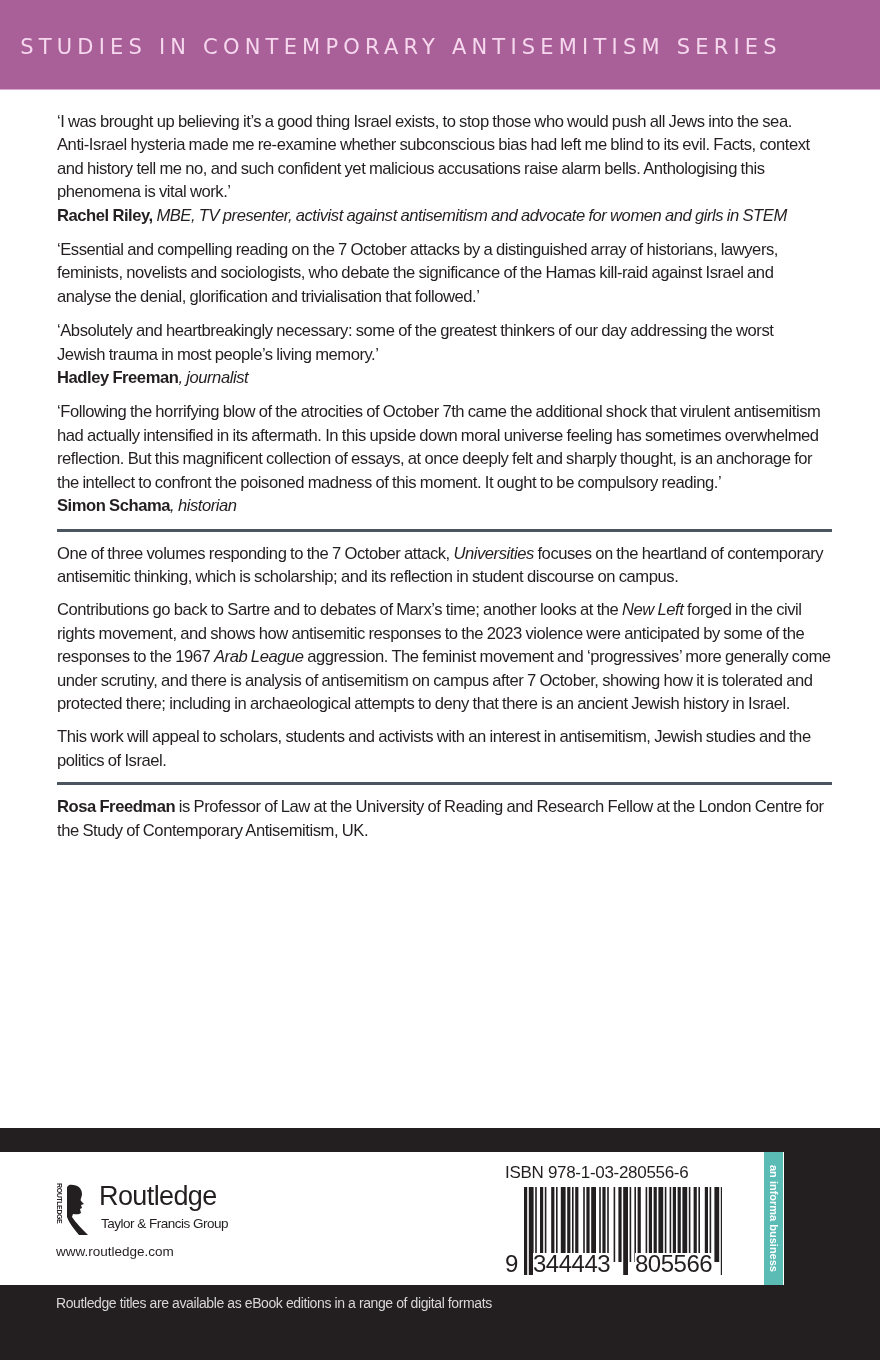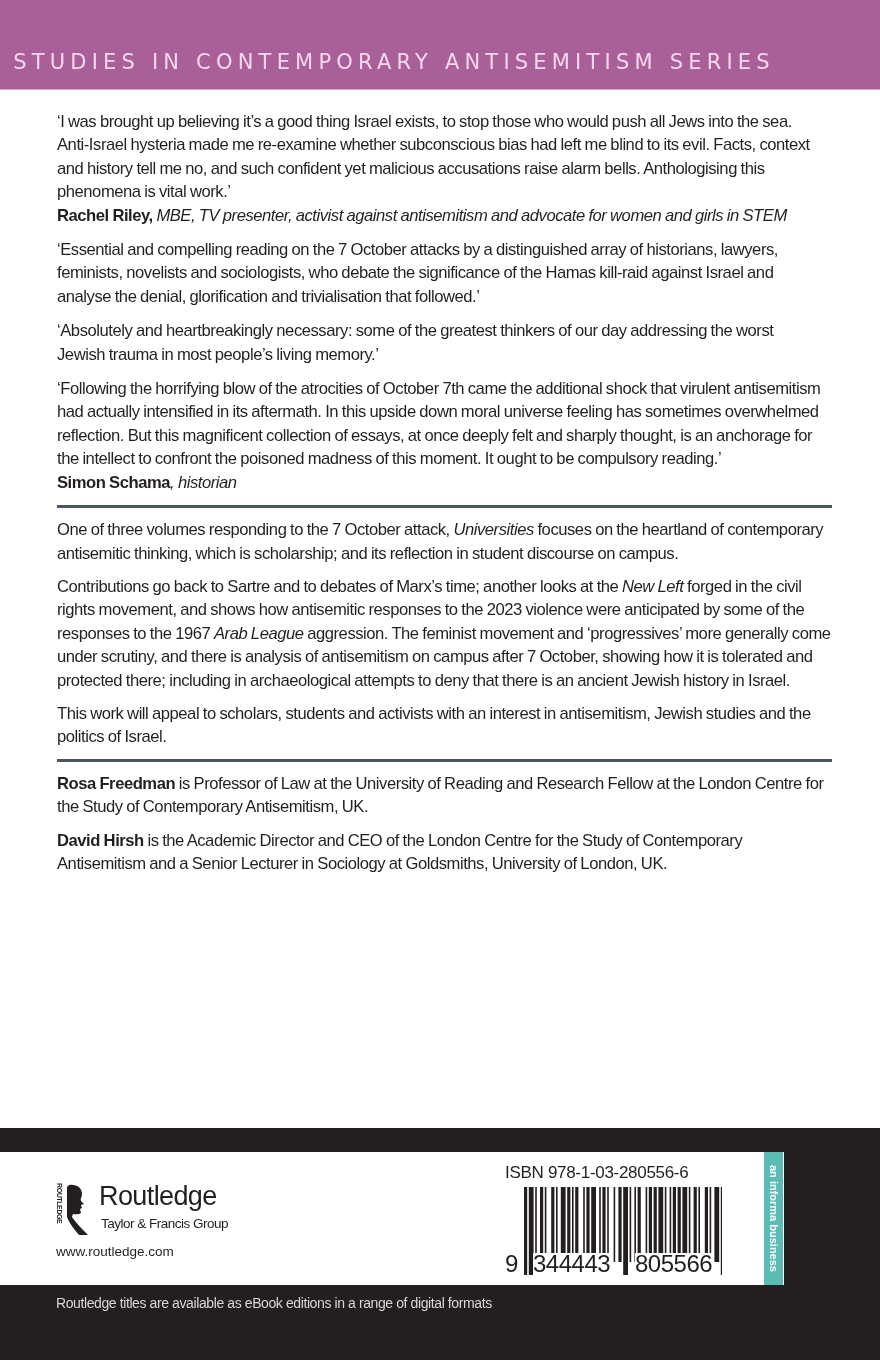--- a/index.html
+++ b/index.html
@@ -8,23 +8,23 @@
     background: #ffffff;
     font-family: "Liberation Sans", sans-serif;
     color: #231f20;
   }
   .series-banner {
     position: absolute; left: 0; top: 0; width: 880px; height: 89px;
     background: #a95f98;
     border-bottom: 1px solid #d9a7cf;
   }
   .series-title {
-    position: absolute; left: 0; top: 50px; width: 788px; text-align: center;
+    position: absolute; left: 0; top: 35px; width: 788px; text-align: center;
     color: #f6d8ee; font-size: 21px; letter-spacing: 5.2px;
-    font-family: "DejaVu Sans", sans-serif; font-weight: normal;
+    font-family: "DejaVu Sans", sans-serif; font-weight: normal; padding-left: 7px;
   }
   .content {
     position: absolute; left: 57px; top: 110px; width: 775px;
     font-family: "Liberation Sans", sans-serif;
     font-size: 16.6px; line-height: 23.4px; color: #231f20;
     letter-spacing: -0.45px; word-spacing: -0.5px;
   }
   .endorsement { margin: 0 9px 11px 0; }
   .endorsement p { margin: 0; }
   .endorser-name { font-weight: bold; }
@@ -101,39 +101,39 @@
 <div class="content">
   <div class="endorsement">
     <p>‘I was brought up believing it’s a good thing Israel exists, to stop those who would push all Jews into the sea. Anti-Israel hysteria made me re-examine whether subconscious bias had left me blind to its evil. Facts, context and history tell me no, and such confident yet malicious accusations raise alarm bells. Anthologising this phenomena is vital work.’</p>
     <p><span class="endorser-name">Rachel Riley,</span><span class="endorser-role"> MBE, TV presenter, activist against antisemitism and advocate for women and girls in STEM</span></p>
   </div>
   <div class="endorsement">
     <p>‘Essential and compelling reading on the 7 October attacks by a distinguished array of historians, lawyers, feminists, novelists and sociologists, who debate the significance of the Hamas kill-raid against Israel and analyse the denial, glorification and trivialisation that followed.’</p>
   </div>
   <div class="endorsement">
     <p>‘Absolutely and heartbreakingly necessary: some of the greatest thinkers of our day addressing the worst Jewish trauma in most people’s living memory.’</p>
+    <p><span class="endorser-name">Hadley Freeman</span><span class="endorser-role">, journalist</span></p>
   </div>
   <div class="endorsement">
     <p>‘Following the horrifying blow of the atrocities of October 7th came the additional shock that virulent antisemitism had actually intensified in its aftermath. In this upside down moral universe feeling has sometimes overwhelmed reflection. But this magnificent collection of essays, at once deeply felt and sharply thought, is an anchorage for the intellect to confront the poisoned madness of this moment. It ought to be compulsory reading.’</p>
     <p><span class="endorser-name">Simon Schama</span><span class="endorser-role">, historian</span></p>
   </div>
 
   <div class="divider"></div>
 
   <div class="blurb">
     <p><span>One of three volumes responding to the 7 October attack, </span><span class="it">Universities</span><span> focuses on the heartland of contemporary antisemitic thinking, which is scholarship; and its reflection in student discourse on campus.</span></p>
     <p><span>Contributions go back to Sartre and to debates of Marx’s time; another looks at the </span><span class="it">New Left</span><span> forged in the civil rights movement, and shows how antisemitic responses to the 2023 violence were anticipated by some of the responses to the 1967 </span><span class="it">Arab League</span><span> aggression. The feminist movement and ‘progressives’ more generally come under scrutiny, and there is analysis of antisemitism on campus after 7 October, showing how it is tolerated and protected there; including in archaeological attempts to deny that there is an ancient Jewish history in Israel.</span></p>
     <p>This work will appeal to scholars, students and activists with an interest in antisemitism, Jewish studies and the politics of Israel.</p>
   </div>
 
   <div class="divider"></div>
 
   <div class="bio">
     <p><b>Rosa Freedman</b><span> is Professor of Law at the University of Reading and Research Fellow at the London Centre for the Study of Contemporary Antisemitism, UK.</span></p>
-    <p><b>David Hirsh</b><span> is the Academic Director and CEO of the London Centre for the Study of Contemporary Antisemitism and a Senior Lecturer in Sociology at Goldsmiths, University of London, UK.</span></p>
   </div>
 </div>
 
 <div class="dark-band"></div>
 <div class="footer-panel"></div>
 <div class="informa-strip"></div>
 <div class="informa-text">an informa business</div>
 
 <div class="logo-vertical">ROUTLEDGE</div>
 <svg class="logo-mark" viewBox="0 0 36 53">

